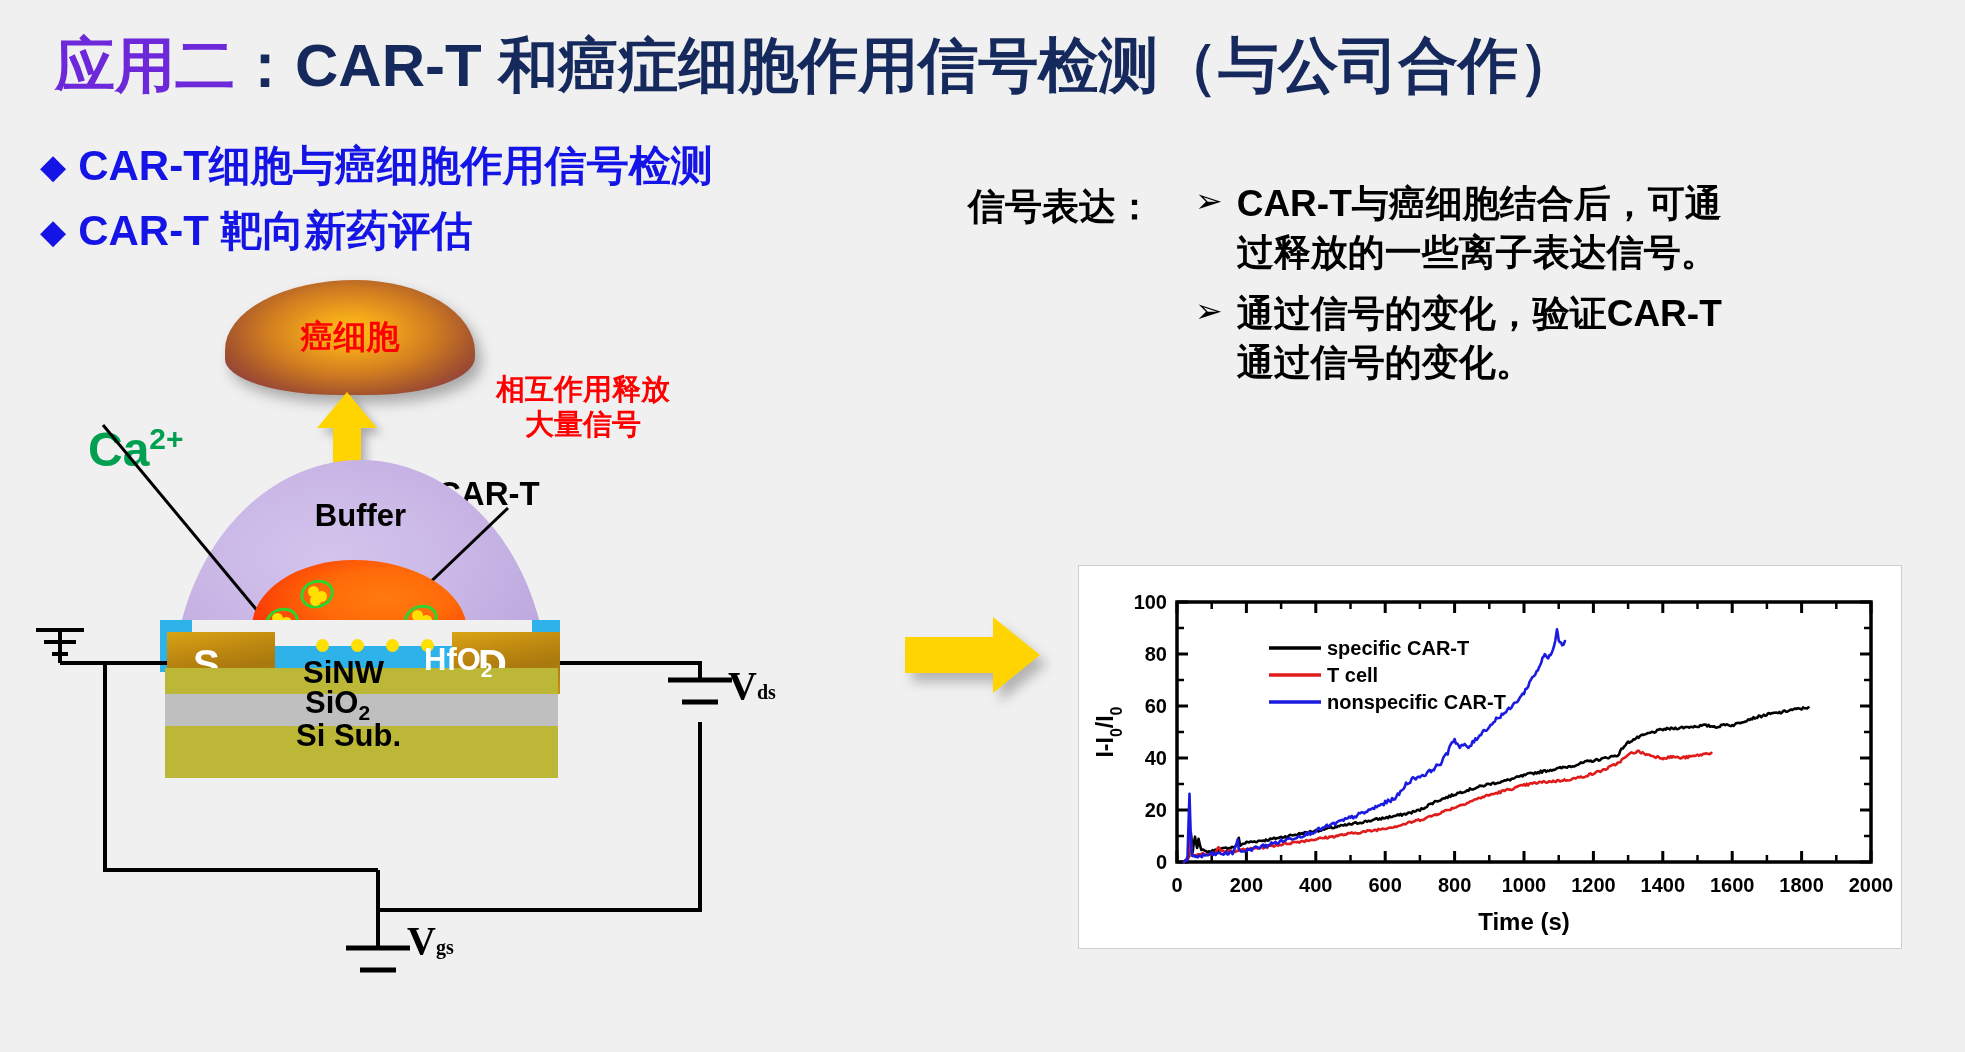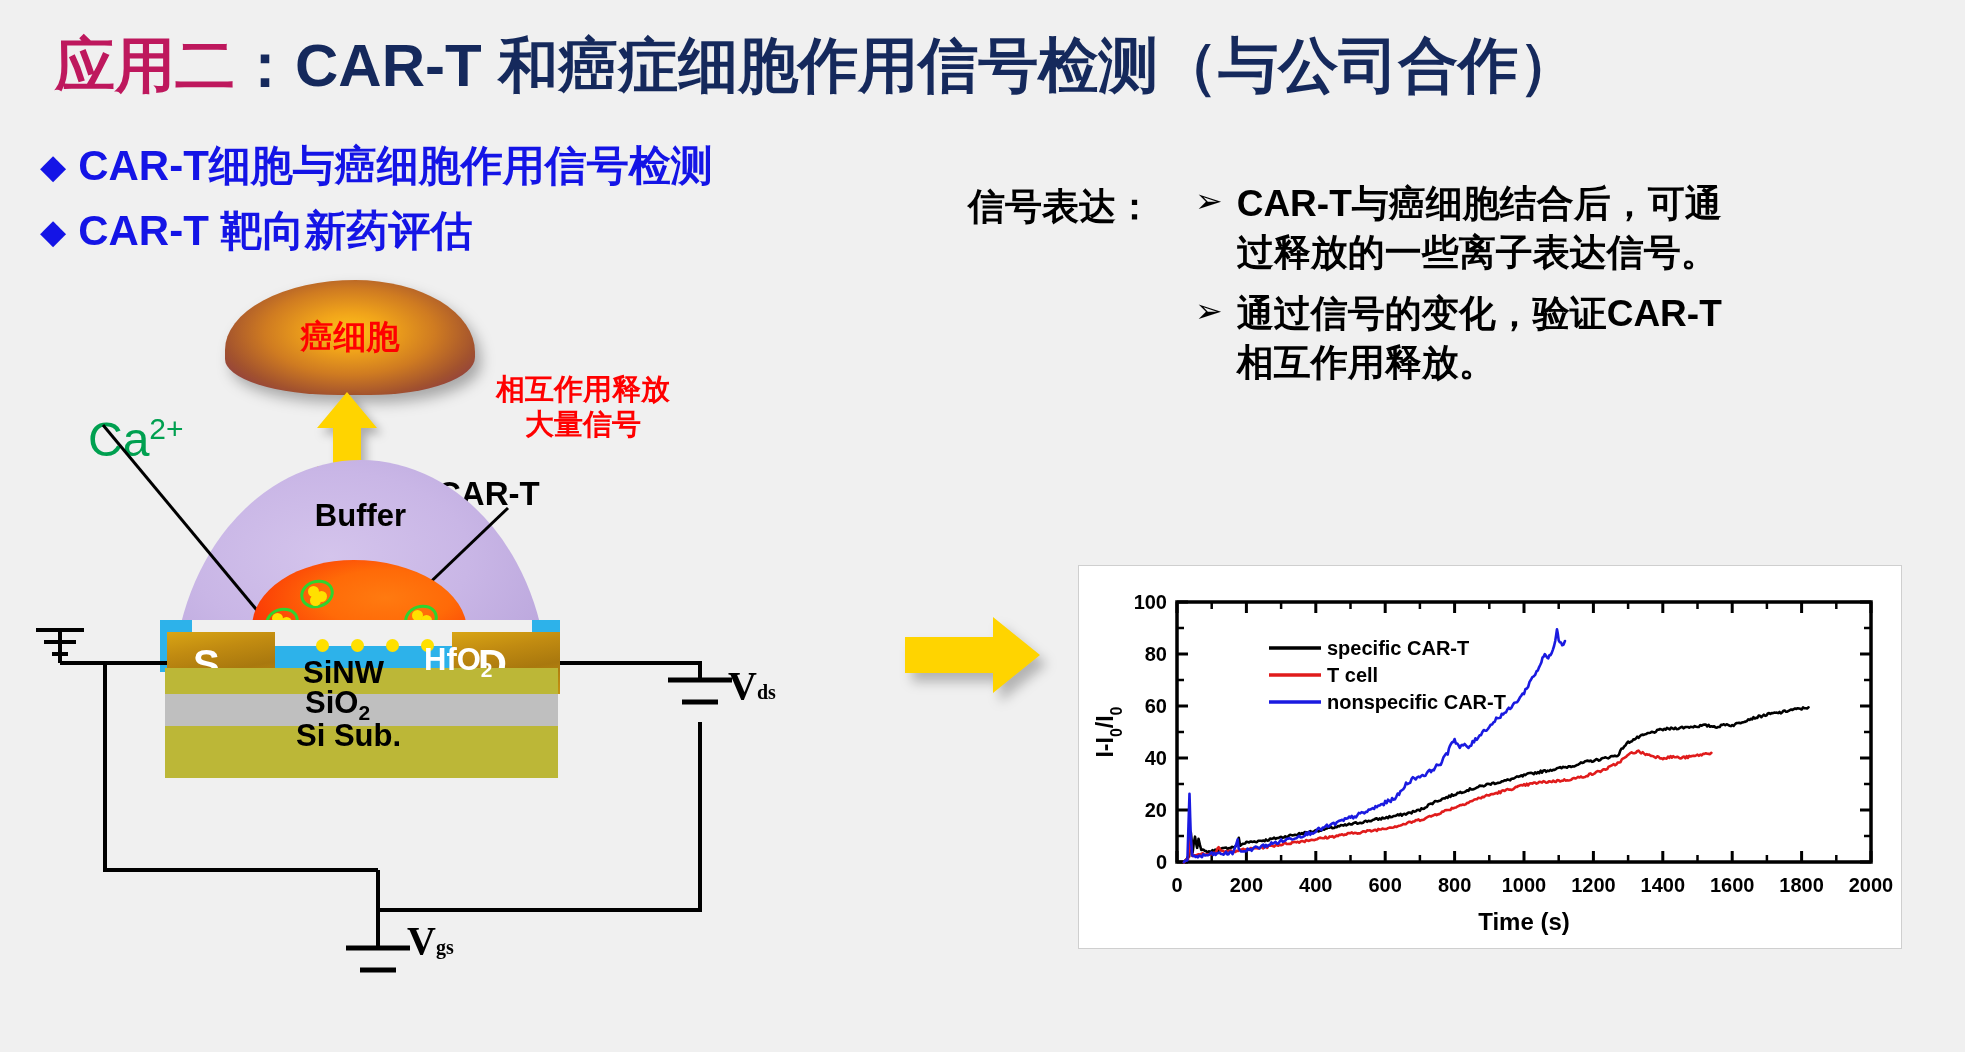--- a/index.html
+++ b/index.html
@@ -9,21 +9,21 @@
     font-family:"Liberation Sans","DejaVu Sans",sans-serif;
   }
   .slide{position:absolute;inset:0;background:#f0f0f0;}
 
   
   #title{
     position:absolute;left:55px;top:26px;
     font-size:60px;font-weight:bold;white-space:nowrap;
     letter-spacing:0px;
   }
-  #title .red{color:#be185d;}
+  #title .red{color:#6d28d9;}
   #title .navy{color:#15295c;}
 
   
   .lbullet{
     position:absolute;left:40px;
     color:#1414e6;font-weight:bold;font-size:42px;white-space:nowrap;
     display:flex;align-items:center;gap:12px;
   }
   .lbullet .dia{font-size:34px;line-height:1;}
   #lb1{top:138px;}
@@ -52,22 +52,22 @@
     position:absolute;left:225px;top:10px;width:250px;height:115px;
     background:radial-gradient(ellipse at 50% 45%, #ffc219 0%, #f0a31a 22%, #cf7b21 48%, #a2522e 72%, #7d2a55 100%);
     border-radius:60% 55% 48% 52% / 70% 72% 38% 36%;
     filter:drop-shadow(6px 8px 7px rgba(0,0,0,.30));
   }
   #cancer-label{
     position:absolute;left:225px;top:45px;width:250px;text-align:center;
     color:#ff0000;font-size:33px;font-weight:bold;
   }
   #ca-label{
-    position:absolute;left:88px;top:142px;
-    color:#00a050;font-size:48px;font-weight:normal;
+    position:absolute;left:88px;top:152px;
+    color:#00a050;font-size:48px;font-weight:bold;
   }
   #ca-label sup{font-size:30px;}
 
   .dbl-arrow{
     position:absolute;left:315px;top:122px;width:64px;height:110px;
     filter:drop-shadow(5px 6px 5px rgba(0,0,0,.28));
   }
 
   #red-note{
     position:absolute;left:468px;top:102px;width:230px;text-align:center;
@@ -167,21 +167,21 @@
     <span class="arr">➢</span>
     <span class="txt">
       <span class="cont">CAR-T与癌细胞结合后，可通</span>
       <span class="cont">过释放的一些离子表达信号。</span>
     </span>
   </div>
   <div class="rbullet" id="rb2">
     <span class="arr">➢</span>
     <span class="txt">
       <span class="cont">通过信号的变化，验证CAR-T</span>
-      <span class="cont">相互作用释放。</span>
+      <span class="cont">通过信号的变化。</span>
     </span>
   </div>
 
   <div id="diagram">
 
     <div class="cancer-cell"></div>
     <div id="cancer-label">癌细胞</div>
 
     <div id="ca-label">
       <span>Ca</span><sup>2+</sup>

